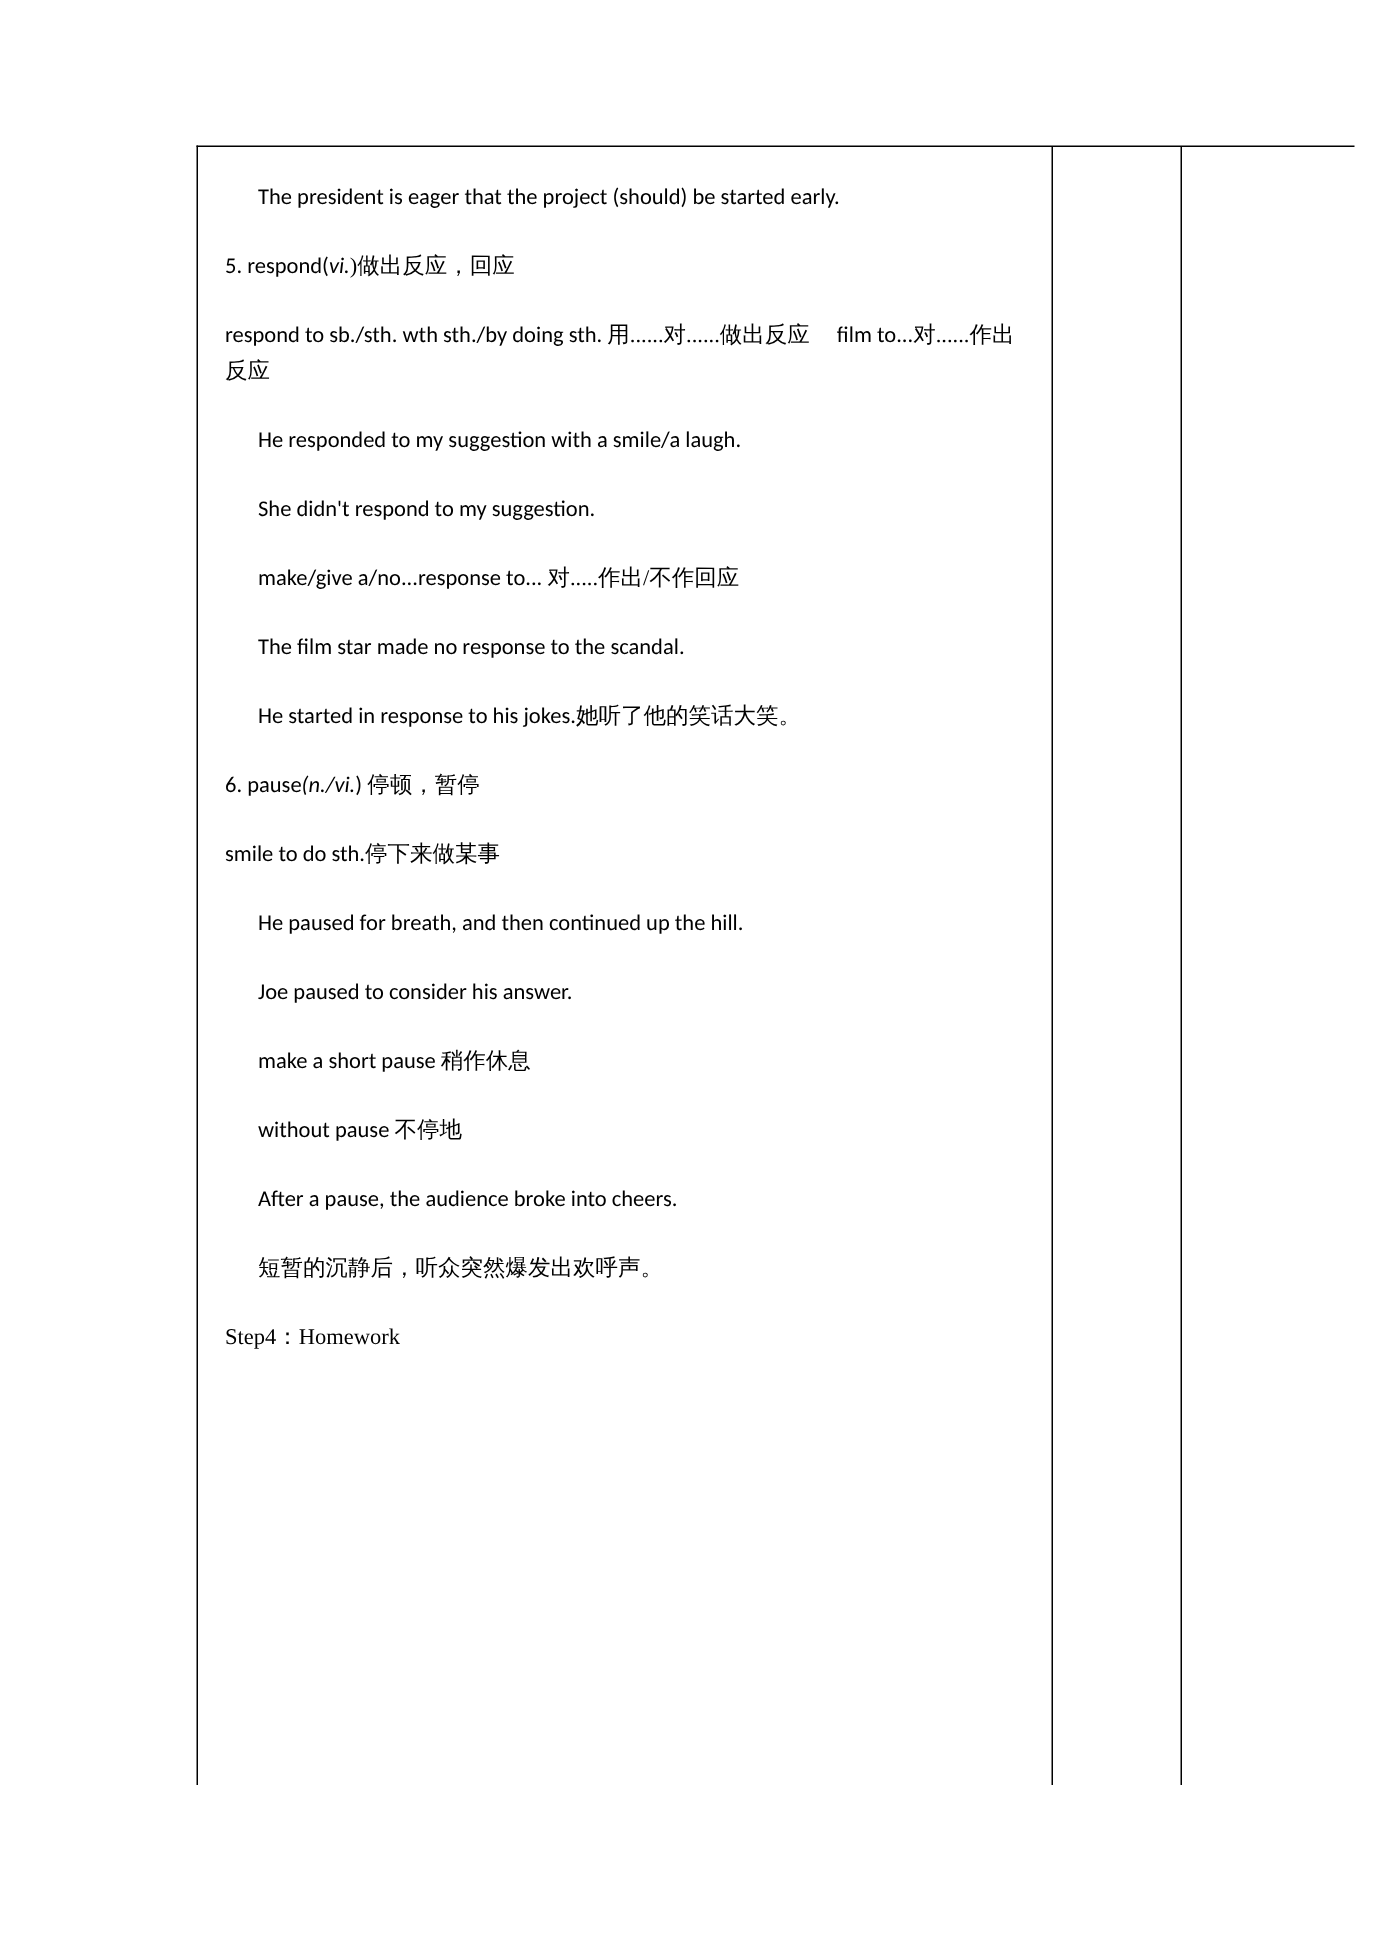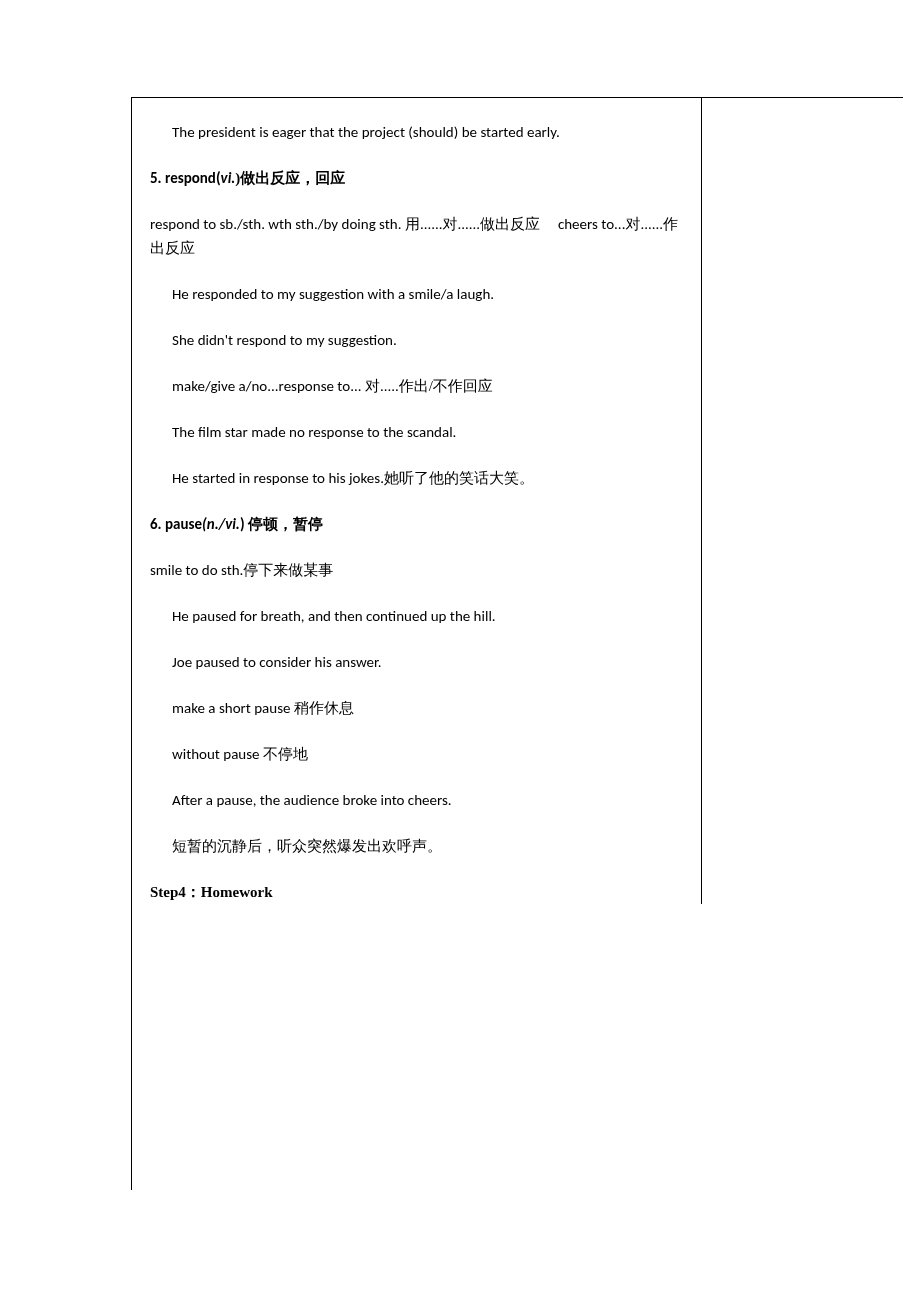--- a/index.html
+++ b/index.html
@@ -18,60 +18,59 @@
     }
     .table-container {
       position: absolute;
       left: 131px;
       top: 97px;
       width: 772px;
       border-left: 1px solid #000;
       border-top: 1px solid #000;
       display: flex;
       height: 1093px;
-      flex-direction: column;
     }
     .main-cell {
       width: 570px;
       border-right: 1px solid #000;
       padding: 0 18px;
     }
     .side-cell {
       width: 86px;
       border-right: 1px solid #000;
     }
     .para {
       margin-top: 22px;
       line-height: 1.6;
     }
     .para.indent {
       padding-left: 22px;
     }
     .bold {
-      font-weight: bold;
+      font-weight: normal;
     }
     .italic {
       font-style: italic;
     }
     .cn {
       font-family: "SimSun", serif;
     }
     .gap {
       display: inline-block;
       width: 18px;
     }
   </style>
 </head>
 <body>
 
 <div class="table-container">
   <div class="main-cell" id="main-cell">
       <div class="para indent"><span>The president is eager that the project (should) be started early.</span></div>
       <div class="para bold"><span>5. respond(</span><span class="italic">vi.</span><span class="cn">)做出反应，回应</span></div>
-      <div class="para"><span>respond to sb./sth. wth sth./by doing sth. </span><span class="cn">用......对......做出反应</span><span class="gap"></span><span>cheers to...</span><span class="cn">对......作出反应</span></div>
+      <div class="para"><span>respond to sb./sth. wth sth./by doing sth. </span><span class="cn">用......对......做出反应</span><span class="gap"></span><span>film to...</span><span class="cn">对......作出反应</span></div>
       <div class="para indent"><span>He responded to my suggestion with a smile/a laugh.</span></div>
       <div class="para indent"><span>She didn't respond to my suggestion.</span></div>
       <div class="para indent"><span>make/give a/no...response to... </span><span class="cn">对.....作出/不作回应</span></div>
       <div class="para indent"><span>The film star made no response to the scandal.</span></div>
       <div class="para indent"><span>He started in response to his jokes.</span><span class="cn">她听了他的笑话大笑。</span></div>
       <div class="para bold"><span>6. pause</span><span class="italic">(n./vi.</span><span>) </span><span class="cn">停顿，暂停</span></div>
       <div class="para"><span>smile to do sth.</span><span class="cn">停下来做某事</span></div>
       <div class="para indent"><span>He paused for breath, and then continued up the hill.</span></div>
       <div class="para indent"><span>Joe paused to consider his answer.</span></div>
       <div class="para indent"><span>make a short pause   </span><span class="cn">稍作休息</span></div>

